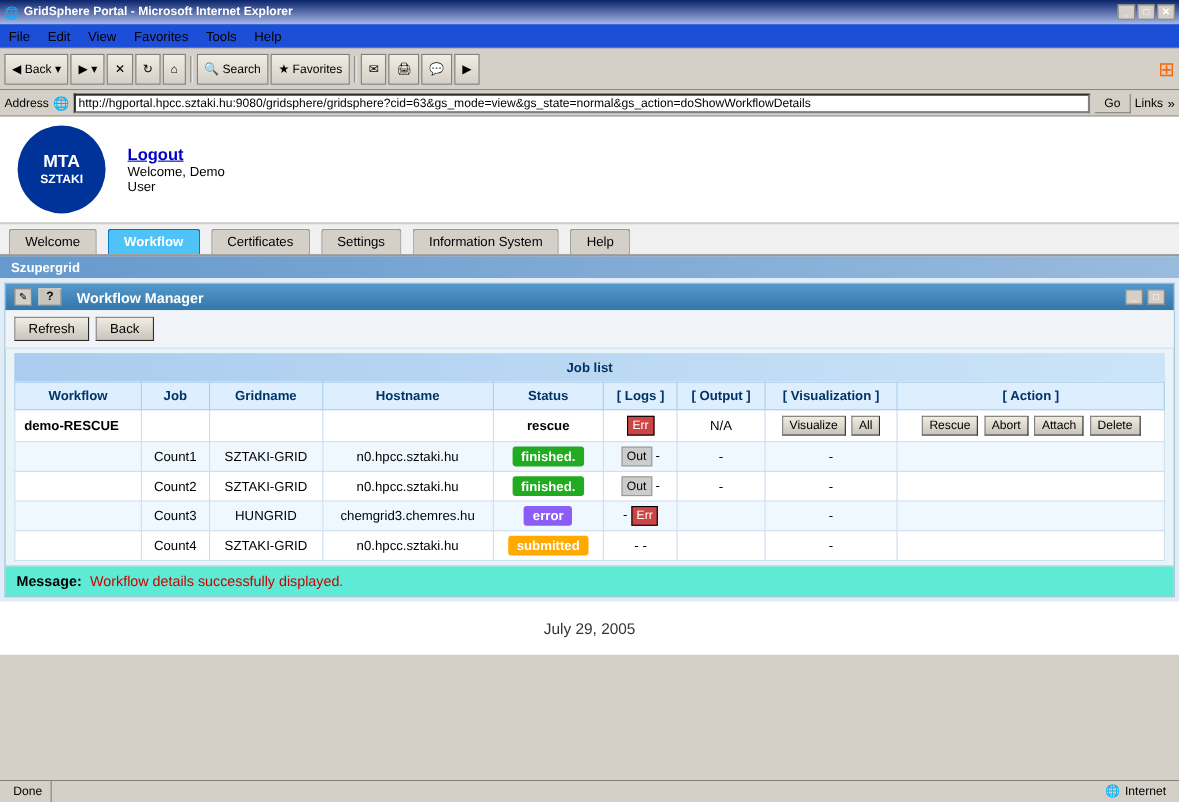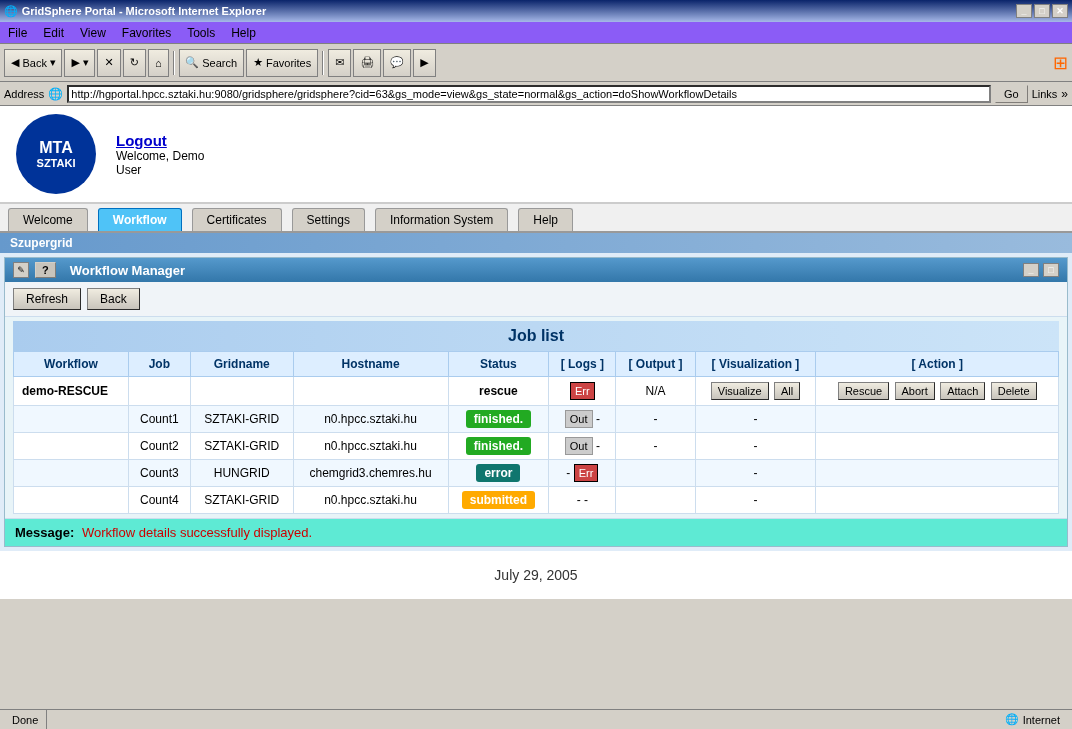--- a/index.html
+++ b/index.html
@@ -23,21 +23,21 @@
       width: 16px; height: 14px;
       background: #d4d0c8;
       border: 1px solid #808080;
       font-size: 9px;
       display: flex; align-items: center; justify-content: center;
       cursor: pointer;
     }
 
     
     .menu-bar {
-      background: #8b5cf6;
+      background: #1d4ed8;
       height: 22px;
       display: flex;
       align-items: center;
       padding: 0 4px;
       gap: 8px;
       border-bottom: 1px solid #808080;
     }
     .menu-item { font-size: 12px; cursor: pointer; padding: 2px 4px; }
 
     
@@ -187,21 +187,21 @@
       border: 1px outset #808080;
       cursor: pointer;
       font-size: 12px;
     }
 
     
     .job-list-section { padding: 4px 8px; }
     .job-list-title {
       background: linear-gradient(to right, #aaccee, #cce4f8);
       text-align: center;
-      font-size: 16px;
+      font-size: 12px;
       font-weight: bold;
       color: #003366;
       padding: 6px;
       margin-bottom: 0;
     }
     .job-table {
       width: 100%;
       border-collapse: collapse;
       background: white;
       font-size: 12px;
@@ -226,21 +226,21 @@
     
     .status-badge {
       padding: 2px 8px;
       border-radius: 3px;
       color: white;
       font-weight: bold;
       font-size: 12px;
       display: inline-block;
     }
     .status-finished { background: #22aa22; }
-    .status-error { background: #0f766e; }
+    .status-error { background: #8b5cf6; }
     .status-submitted { background: #ffaa00; color: white; }
     .status-rescue { color: black; }
 
     
     .action-btn {
       padding: 2px 6px;
       font-size: 11px;
       background: linear-gradient(to bottom, #f0ece0, #c8c4bc);
       border: 1px outset #808080;
       cursor: pointer;

